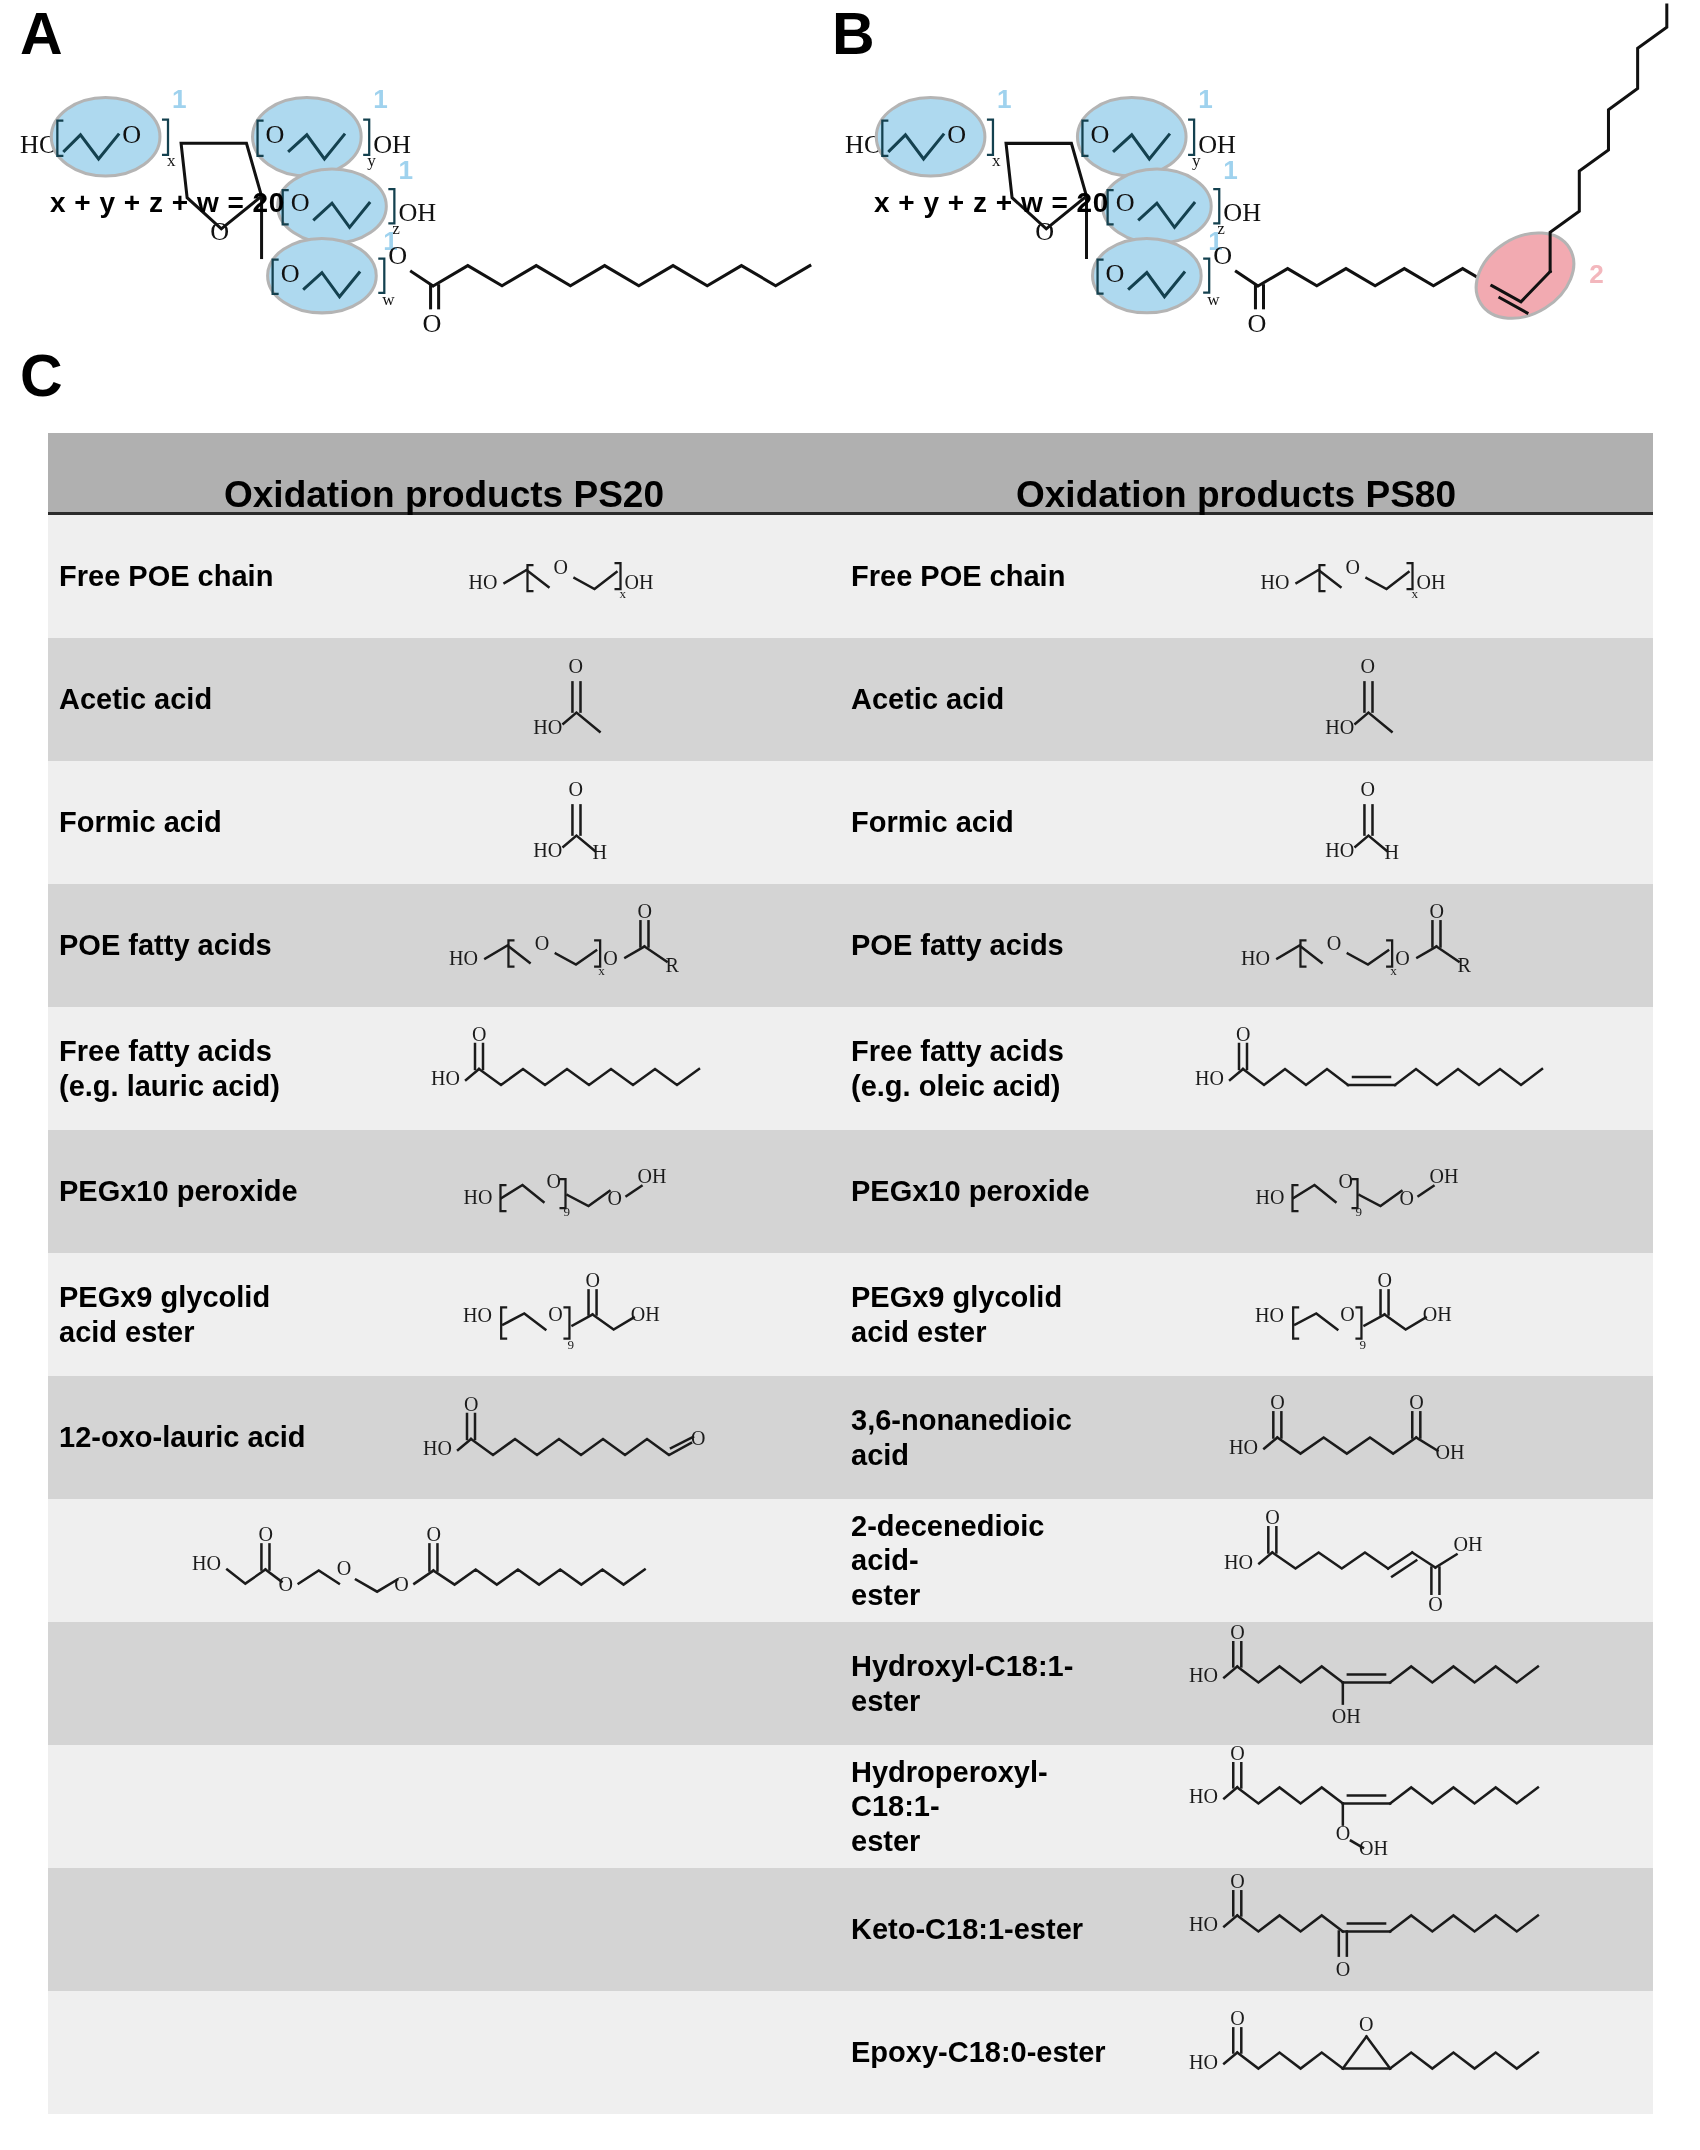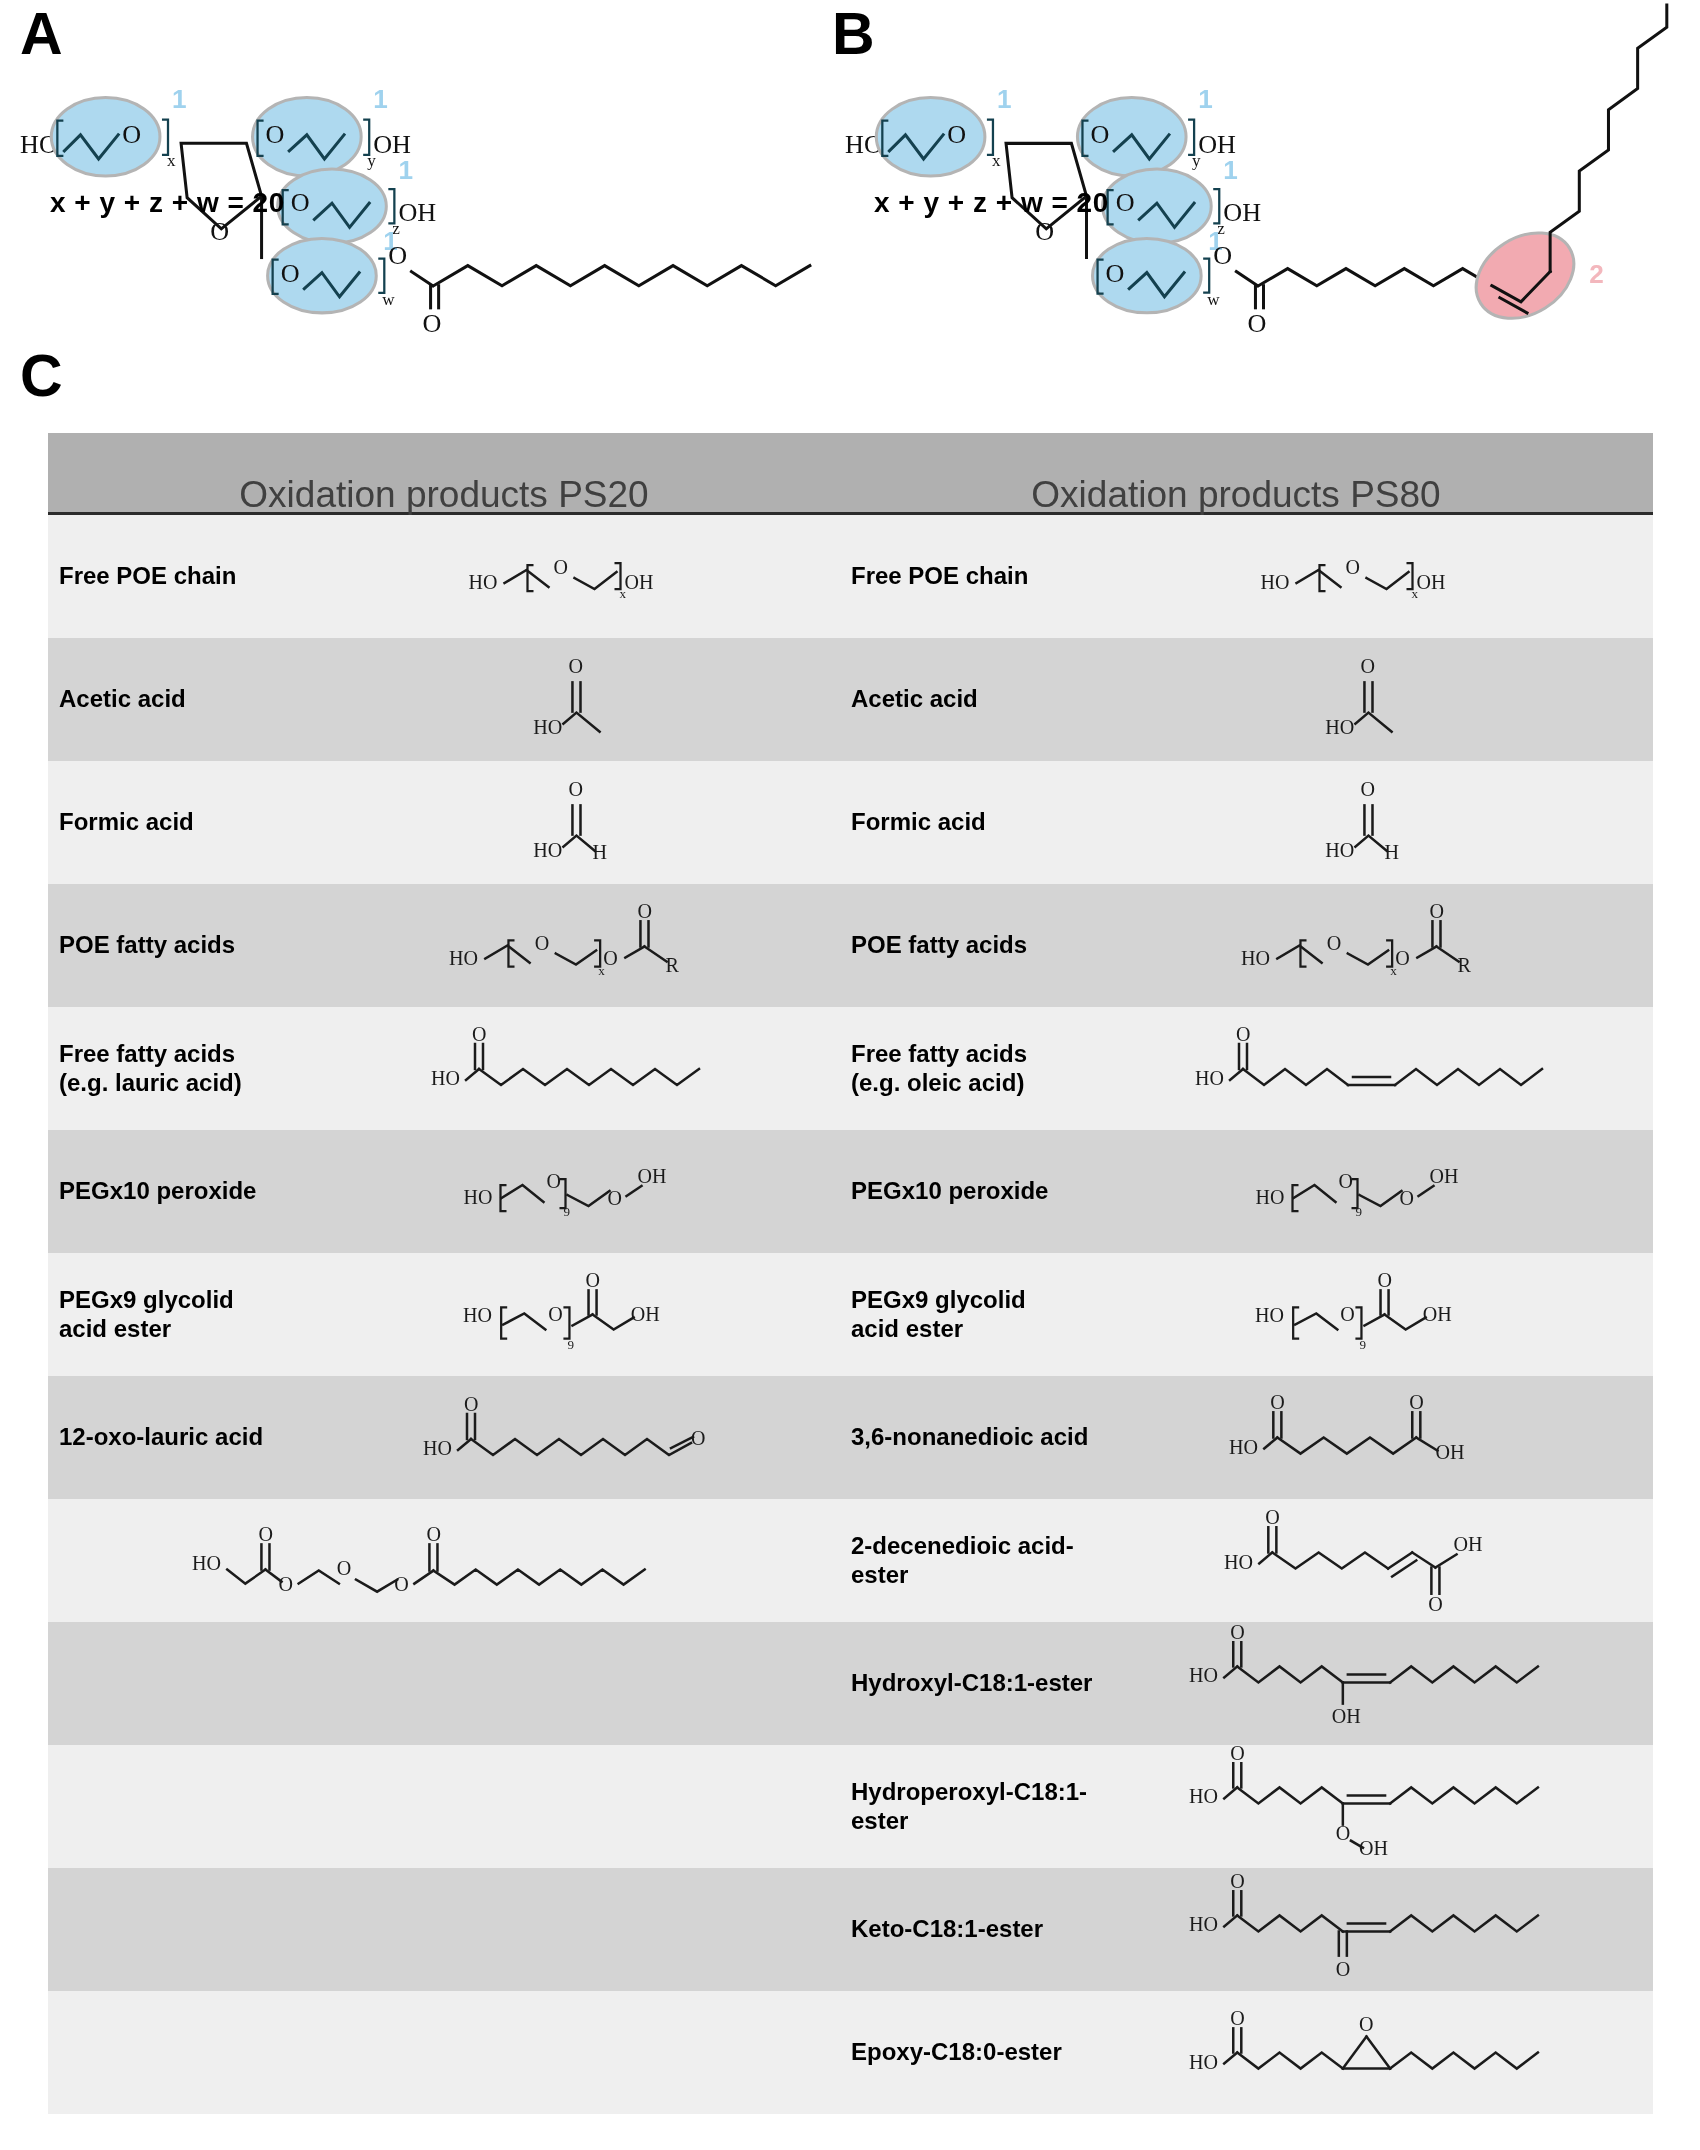--- a/index.html
+++ b/index.html
@@ -12,32 +12,32 @@
 
   .panel{position:absolute;}
   #panel-a{left:0;top:0;width:835px;height:332px;}
   #panel-b{left:825px;top:0;width:876px;height:332px;}
 
   .sum-eq{position:absolute;font-size:28px;font-weight:bold;color:#000;letter-spacing:0.5px;white-space:nowrap;margin-left:24px;}
 
   
   #table-c{position:absolute;left:48px;top:433px;width:1605px;}
   #table-header{background:#b0b0b0;height:79px;display:flex;align-items:center;border-bottom:3.5px solid #2b2b2b;}
-  .head-cell{font-size:37px;font-weight:normal;color:#404040;text-align:center;margin-top:44px;}
+  .head-cell{font-size:37px;font-weight:bold;color:#000000;text-align:center;margin-top:44px;}
   #head-ps20{width:792px;}
   #head-ps80{width:792px;text-align:center;}
 
   .trow{display:flex;align-items:center;min-height:123px;}
   .trow.light{background:#efefef;}
   .trow.dark{background:#d4d4d4;}
 
   .cell{display:flex;align-items:center;height:100%;}
   .cell-ps20{width:792px;}
   .cell-ps80{width:792px;}
-  .cell-label{width:274px;padding-left:11px;box-sizing:border-box;font-size:24px;font-weight:bold;color:#000;line-height:1.18;}
+  .cell-label{width:274px;padding-left:11px;box-sizing:border-box;font-size:29px;font-weight:bold;color:#000;line-height:1.18;}
   .cell-struct{flex:1;display:flex;align-items:center;justify-content:center;height:100%;overflow:visible;}
   .cell-struct svg{display:block;overflow:visible;}
 
   .s-txt{font-family:"Liberation Serif",serif;font-size:40px;fill:#1b1b1b;}
   .s-sub{font-family:"Liberation Serif",serif;font-size:26px;fill:#1b1b1b;}
   .bond{stroke:#1b1b1b;stroke-width:5;fill:none;stroke-linecap:square;stroke-linejoin:miter;}
   .brk{stroke:#1b1b1b;stroke-width:4.5;fill:none;}
 
   
   .mol-txt{font-family:"Liberation Serif",serif;font-size:52px;fill:#111;}

